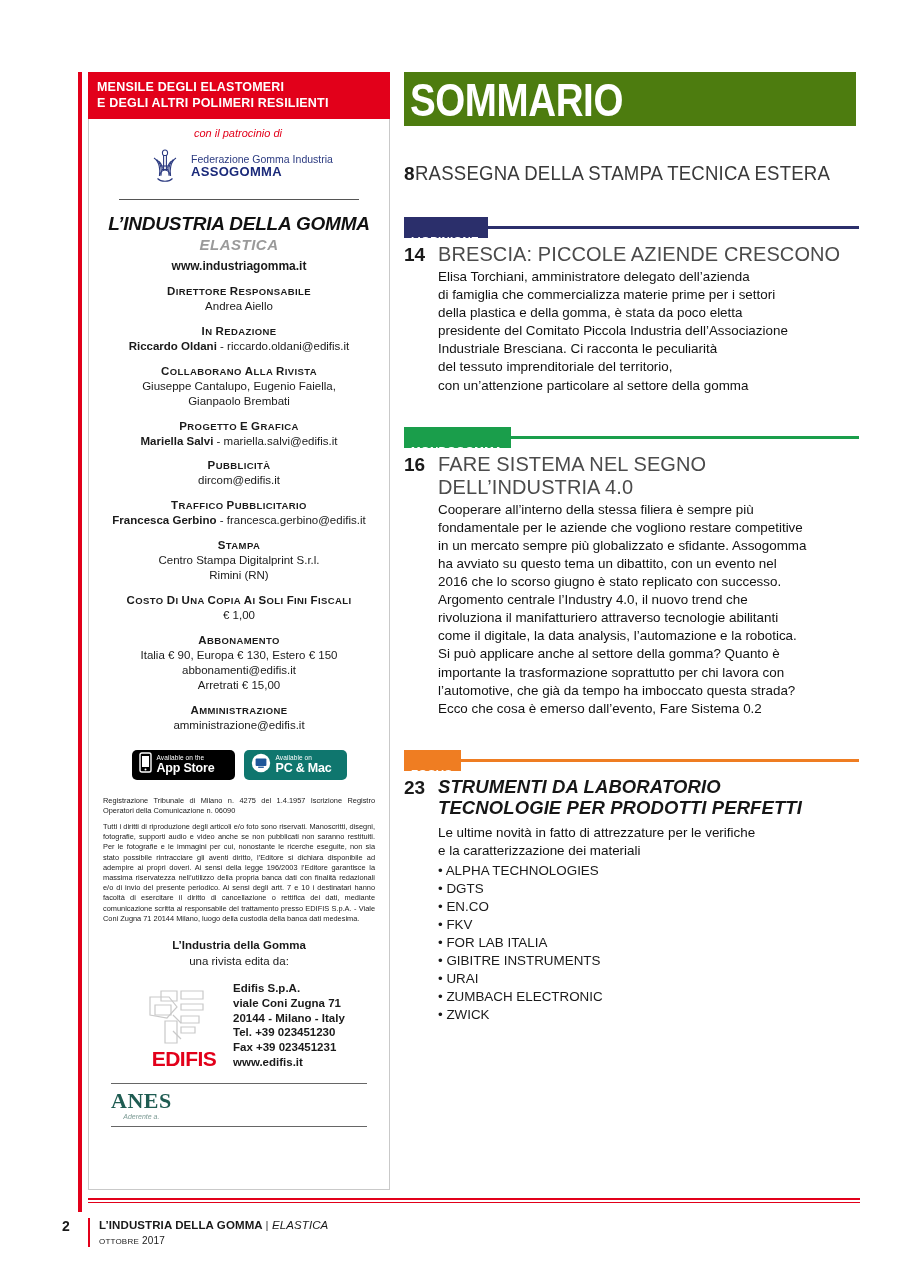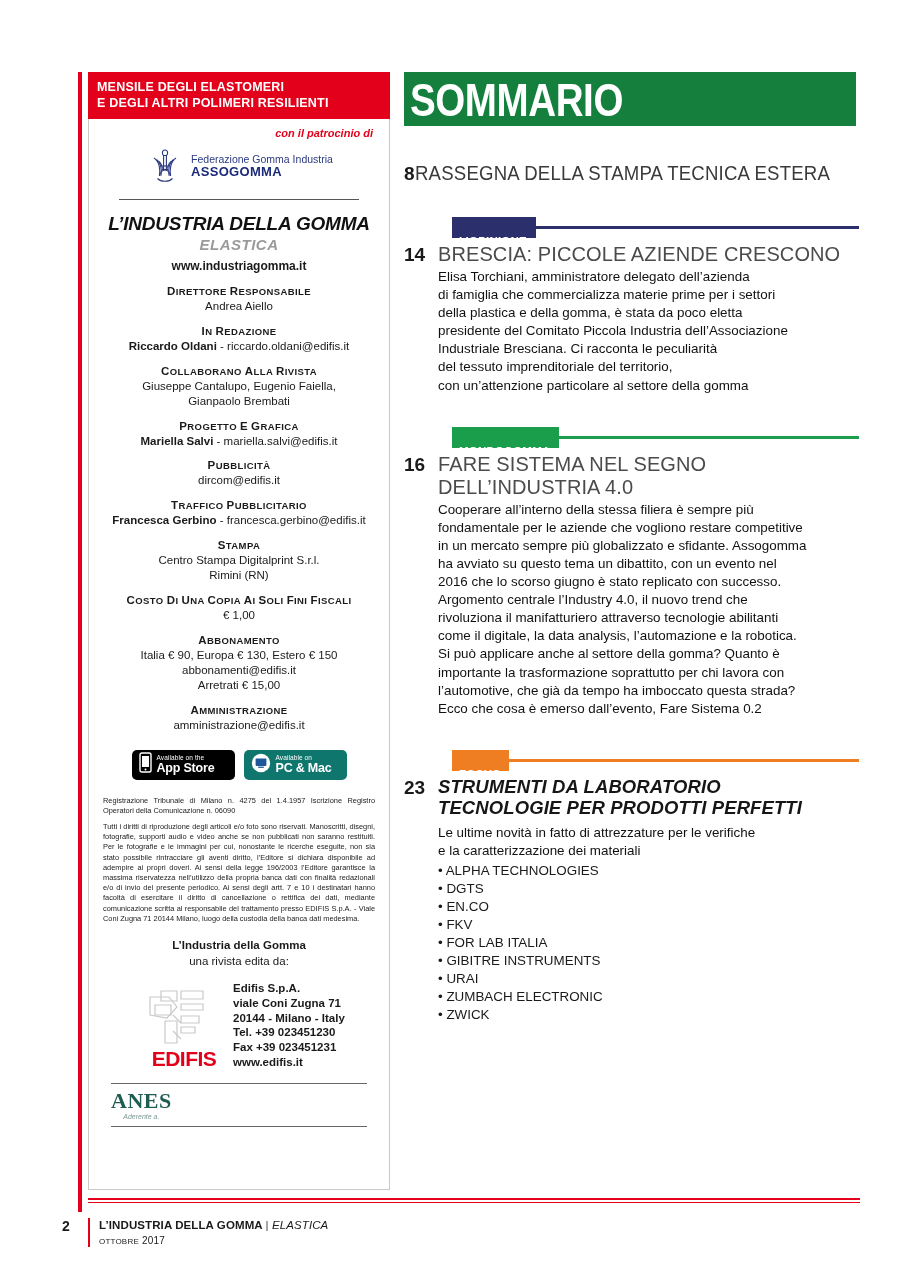--- a/index.html
+++ b/index.html
@@ -31,22 +31,22 @@
     height: 47px;
   }
   .colophon-box {
     border: 1px solid #c9c9c9; border-top: none;
     background: #fff;
     height: 1071px;
     padding: 6px 14px 0 14px;
     position: relative;
   }
   .patrocinio {
-    text-align: right;
-    font-style: italic; font-weight: bold;
+    text-align: center;
+    font-style: italic; font-weight: normal;
     font-size: 11px; color: #e2001a;
     padding-right: 2px; padding-top: 2px;
   }
   .assogomma { display: flex; align-items: center; justify-content: center;
                gap: 6px; margin-top: 8px; }
   .asso-mark { width: 40px; height: 38px; flex: none; }
   .asso-text { line-height: 1.15; }
   .asso-line1 { font-size: 10.5px; color: #2b3a80; }
   .asso-line2 { font-size: 13px; font-weight: bold; color: #1b2a7a; letter-spacing: .3px; }
 
@@ -111,21 +111,21 @@
   .anes-aderente { font-size: 7px; color: #7d9b95; font-style: italic; margin-top: 1px; }
   .anes-right { line-height: 1.15; }
   .anes-l1 { font-family: "Liberation Serif", serif; font-size: 10.5px;
              color: #9aa6a4; letter-spacing: .3px; }
   .anes-l2 { font-size: 10.5px; font-weight: bold; color: #8e9c9a;
              letter-spacing: .2px; margin-top: 3px; }
 
   
   .right-col { position: absolute; left: 404px; top: 72px; width: 455px; }
   .sommario-band {
-    background: #15803d; height: 54px; width: 452px;
+    background: #4d7c0f; height: 54px; width: 452px;
     display: flex; align-items: center; padding-left: 6px;
   }
   .sommario-txt {
     color: #fff; font-weight: bold; font-size: 47px;
     line-height: 1; letter-spacing: -.5px;
     transform: scaleX(.82); transform-origin: left center;
   }
 
   .toc-first { margin-top: 36px; display: flex; align-items: baseline; }
   .toc-first .pg { font-size: 19px; font-weight: bold; width: 34px; }
@@ -133,21 +133,21 @@
     font-size: 20px; color: #3a3a3a; letter-spacing: .2px;
     transform: scaleX(.93); transform-origin: left center;
     white-space: nowrap;
   }
 
   .section { margin-top: 34px; }
   .sec-head { display: flex; align-items: center; height: 17px; }
   .sec-tag {
     color: #fff; font-weight: bold; font-size: 11.5px;
     letter-spacing: .2px; padding: 18px 9px 3px 7px; height: 17px;
-    line-height: 13px; white-space: nowrap; margin-left: 48px;
+    line-height: 13px; white-space: nowrap;
   }
   .sec-line { flex: 1; height: 3px; }
 
   .entry { display: flex; margin-top: 7px; }
   .entry .pg { font-size: 19px; font-weight: bold; width: 34px; flex: none; padding-top: 1px; }
   .entry .body { flex: 1; }
   .entry .headline {
     font-size: 20px; color: #4b4b4b; line-height: 1.15; letter-spacing: .1px;
   }
   .entry .headline.bold { font-weight: bold; color: #161616; font-size: 18.5px; letter-spacing: .1px; font-style: italic; }

